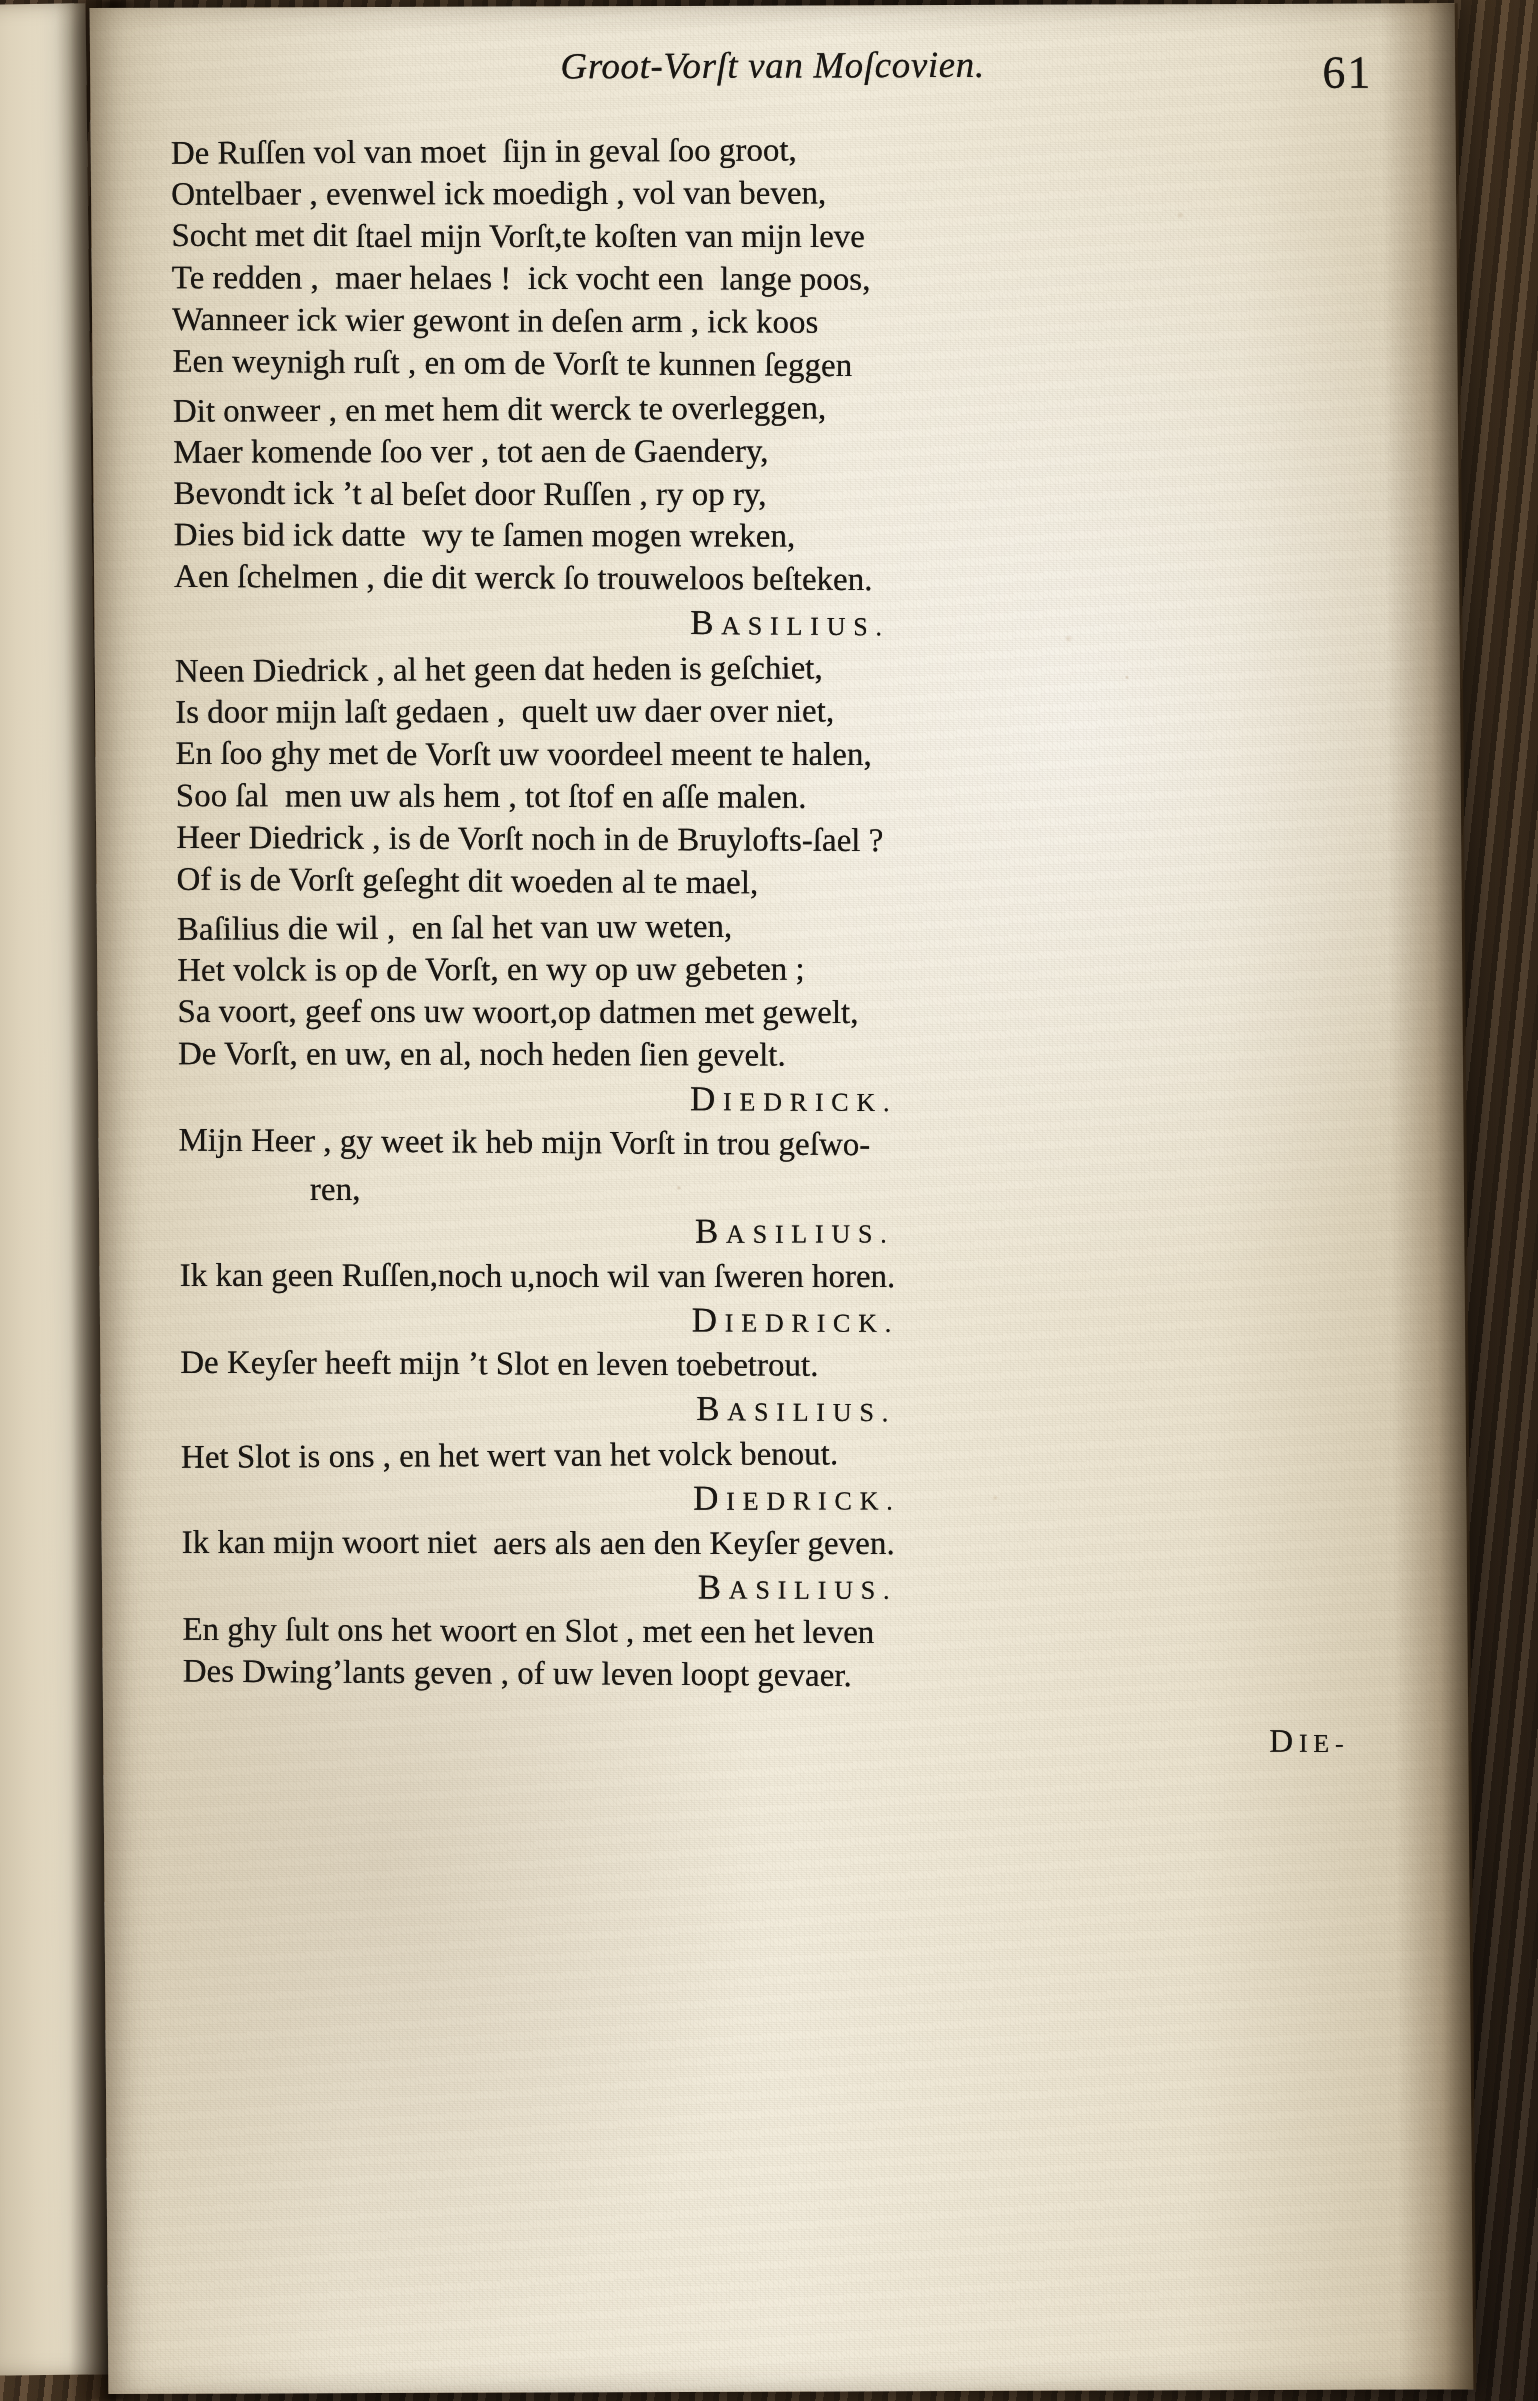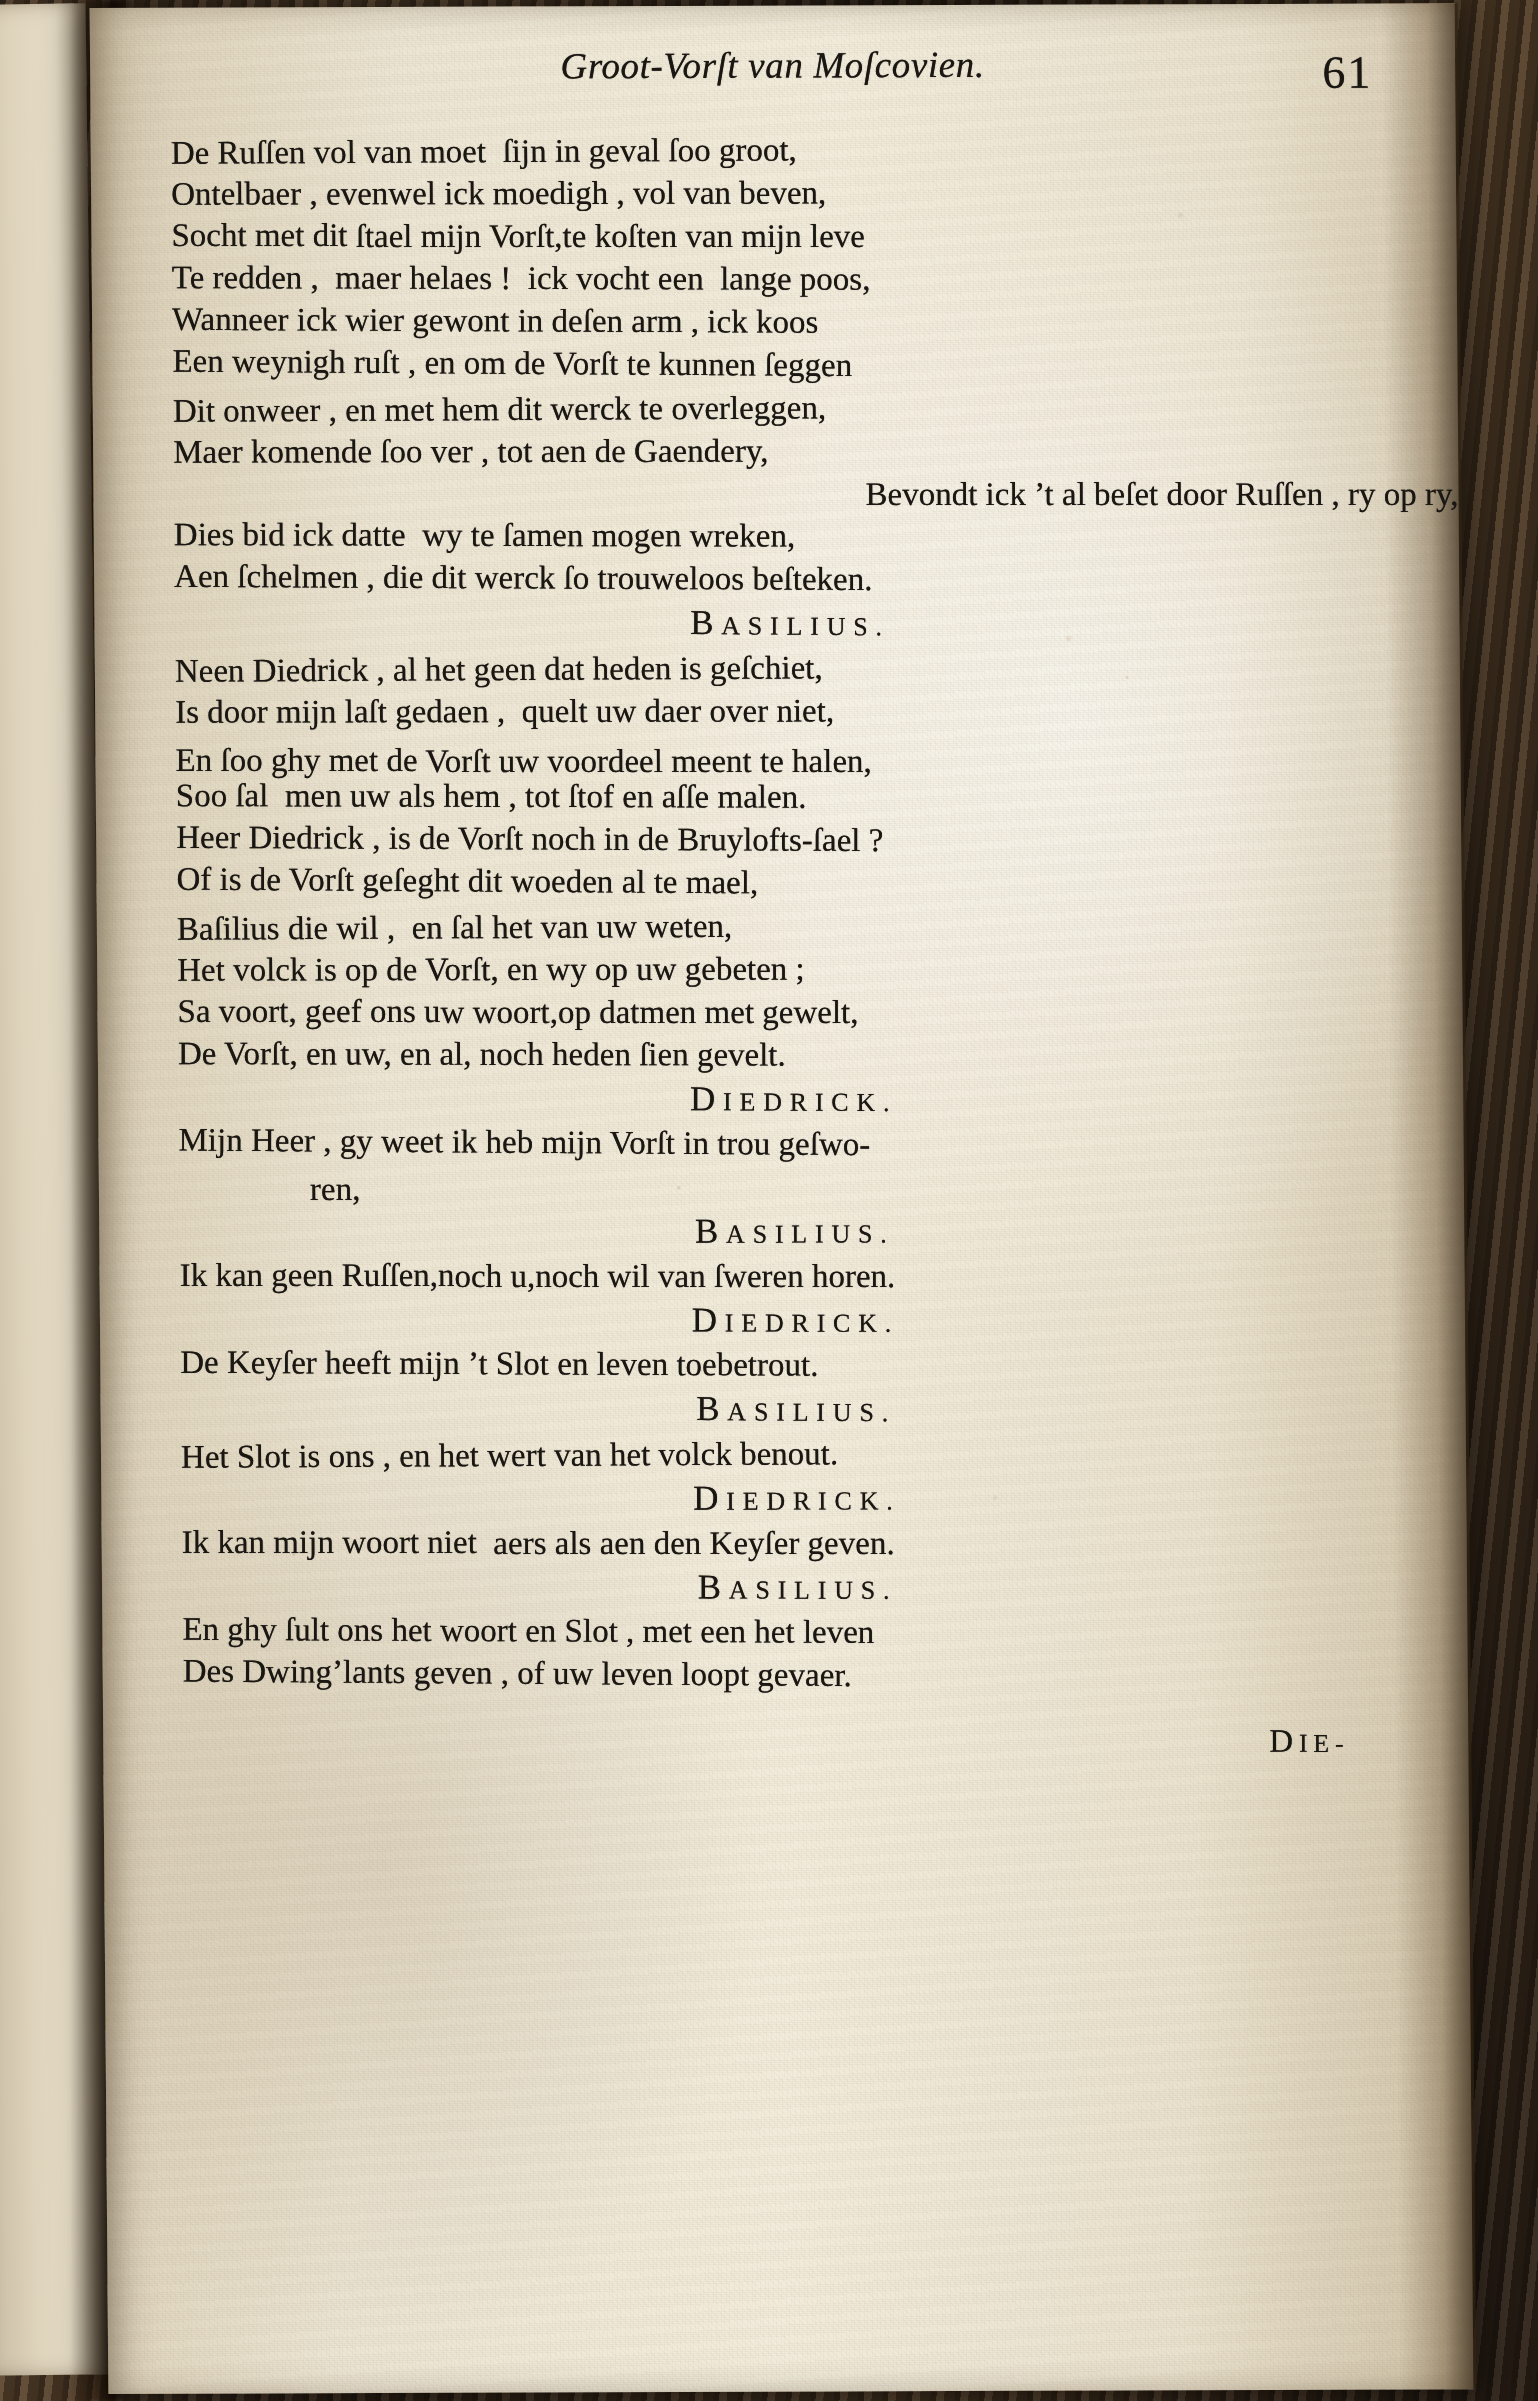--- a/index.html
+++ b/index.html
@@ -119,27 +119,27 @@
 
     <div id="lines">
         <div class="ln w0 verse" style="position: absolute; left: 0px; right: 0px; top: 128px;">De Ruſſen vol van moet  ſijn in geval ſoo groot,</div>
         <div class="ln w1 verse" style="position: absolute; left: 0px; right: 0px; top: 171px;">Ontelbaer , evenwel ick moedigh , vol van beven,</div>
         <div class="ln w2 verse" style="position: absolute; left: 0px; right: 0px; top: 214px; font-family: Liberation Serif, serif;">Socht met dit ſtael mijn Vorſt,te koſten van mijn leve</div>
         <div class="ln w3 verse" style="position: absolute; left: 0px; right: 0px; top: 257px;">Te redden ,  maer helaes !  ick vocht een  lange poos,</div>
         <div class="ln w4 verse" style="position: absolute; left: 0px; right: 0px; top: 300px;">Wanneer ick wier gewont in deſen arm , ick koos</div>
         <div class="ln w5 verse" style="position: absolute; left: 0px; right: 0px; top: 343px;">Een weynigh ruſt , en om de Vorſt te kunnen ſeggen</div>
         <div class="ln w0 verse" style="position: absolute; left: 0px; right: 0px; top: 386px;">Dit onweer , en met hem dit werck te overleggen,</div>
         <div class="ln w1 verse" style="position: absolute; left: 0px; right: 0px; top: 429px;">Maer komende ſoo ver , tot aen de Gaendery,</div>
-        <div class="ln w2 verse" style="position: absolute; left: 0px; right: 0px; top: 472px; text-align: right;">Bevondt ick ’t al beſet door Ruſſen , ry op ry,</div>
+        <div class="ln w2 verse" style="position: absolute; left: 0px; right: 0px; top: 472px;">Bevondt ick ’t al beſet door Ruſſen , ry op ry,</div>
         <div class="ln w3 verse" style="position: absolute; left: 0px; right: 0px; top: 514px;">Dies bid ick datte  wy te ſamen mogen wreken,</div>
         <div class="ln w4 verse" style="position: absolute; left: 0px; right: 0px; top: 557px;">Aen ſchelmen , die dit werck ſo trouweloos beſteken.</div>
         <div class="ln w5 spk" style="position: absolute; left: 0px; right: 0px; top: 600px;"><span class="cap">B</span><span>ASILIUS.</span></div>
         <div class="ln w0 verse" style="position: absolute; left: 0px; right: 0px; top: 646px;">Neen Diedrick , al het geen dat heden is geſchiet,</div>
         <div class="ln w1 verse" style="position: absolute; left: 0px; right: 0px; top: 689px;">Is door mijn laſt gedaen ,  quelt uw daer over niet,</div>
-        <div class="ln w2 verse" style="position: absolute; left: 0px; right: 0px; top: 732px; margin-top: 7px;">En ſoo ghy met de Vorſt uw voordeel meent te halen,</div>
+        <div class="ln w2 verse" style="position: absolute; left: 0px; right: 0px; top: 732px;">En ſoo ghy met de Vorſt uw voordeel meent te halen,</div>
         <div class="ln w3 verse" style="position: absolute; left: 0px; right: 0px; top: 775px;">Soo ſal  men uw als hem , tot ſtof en aſſe malen.</div>
         <div class="ln w4 verse" style="position: absolute; left: 0px; right: 0px; top: 818px;">Heer Diedrick , is de Vorſt noch in de Bruylofts-ſael ?</div>
         <div class="ln w5 verse" style="position: absolute; left: 0px; right: 0px; top: 861px;">Of is de Vorſt geſeght dit woeden al te mael,</div>
         <div class="ln w0 verse" style="position: absolute; left: 0px; right: 0px; top: 904px;">Baſilius die wil ,  en ſal het van uw weten,</div>
         <div class="ln w1 verse" style="position: absolute; left: 0px; right: 0px; top: 947px;">Het volck is op de Vorſt, en wy op uw gebeten ;</div>
         <div class="ln w2 verse" style="position: absolute; left: 0px; right: 0px; top: 990px;">Sa voort, geef ons uw woort,op datmen met gewelt,</div>
         <div class="ln w3 verse" style="position: absolute; left: 0px; right: 0px; top: 1033px;">De Vorſt, en uw, en al, noch heden ſien gevelt.</div>
         <div class="ln w4 spk" style="position: absolute; left: 0px; right: 0px; top: 1076px;"><span class="cap">D</span><span>IEDRICK.</span></div>
         <div class="ln w5 verse" style="position: absolute; left: 0px; right: 0px; top: 1122px;">Mijn Heer , gy weet ik heb mijn Vorſt in trou geſwo-</div>
         <div class="ln w0 turn" style="position: absolute; left: 0px; right: 0px; top: 1165px;">ren,</div>

